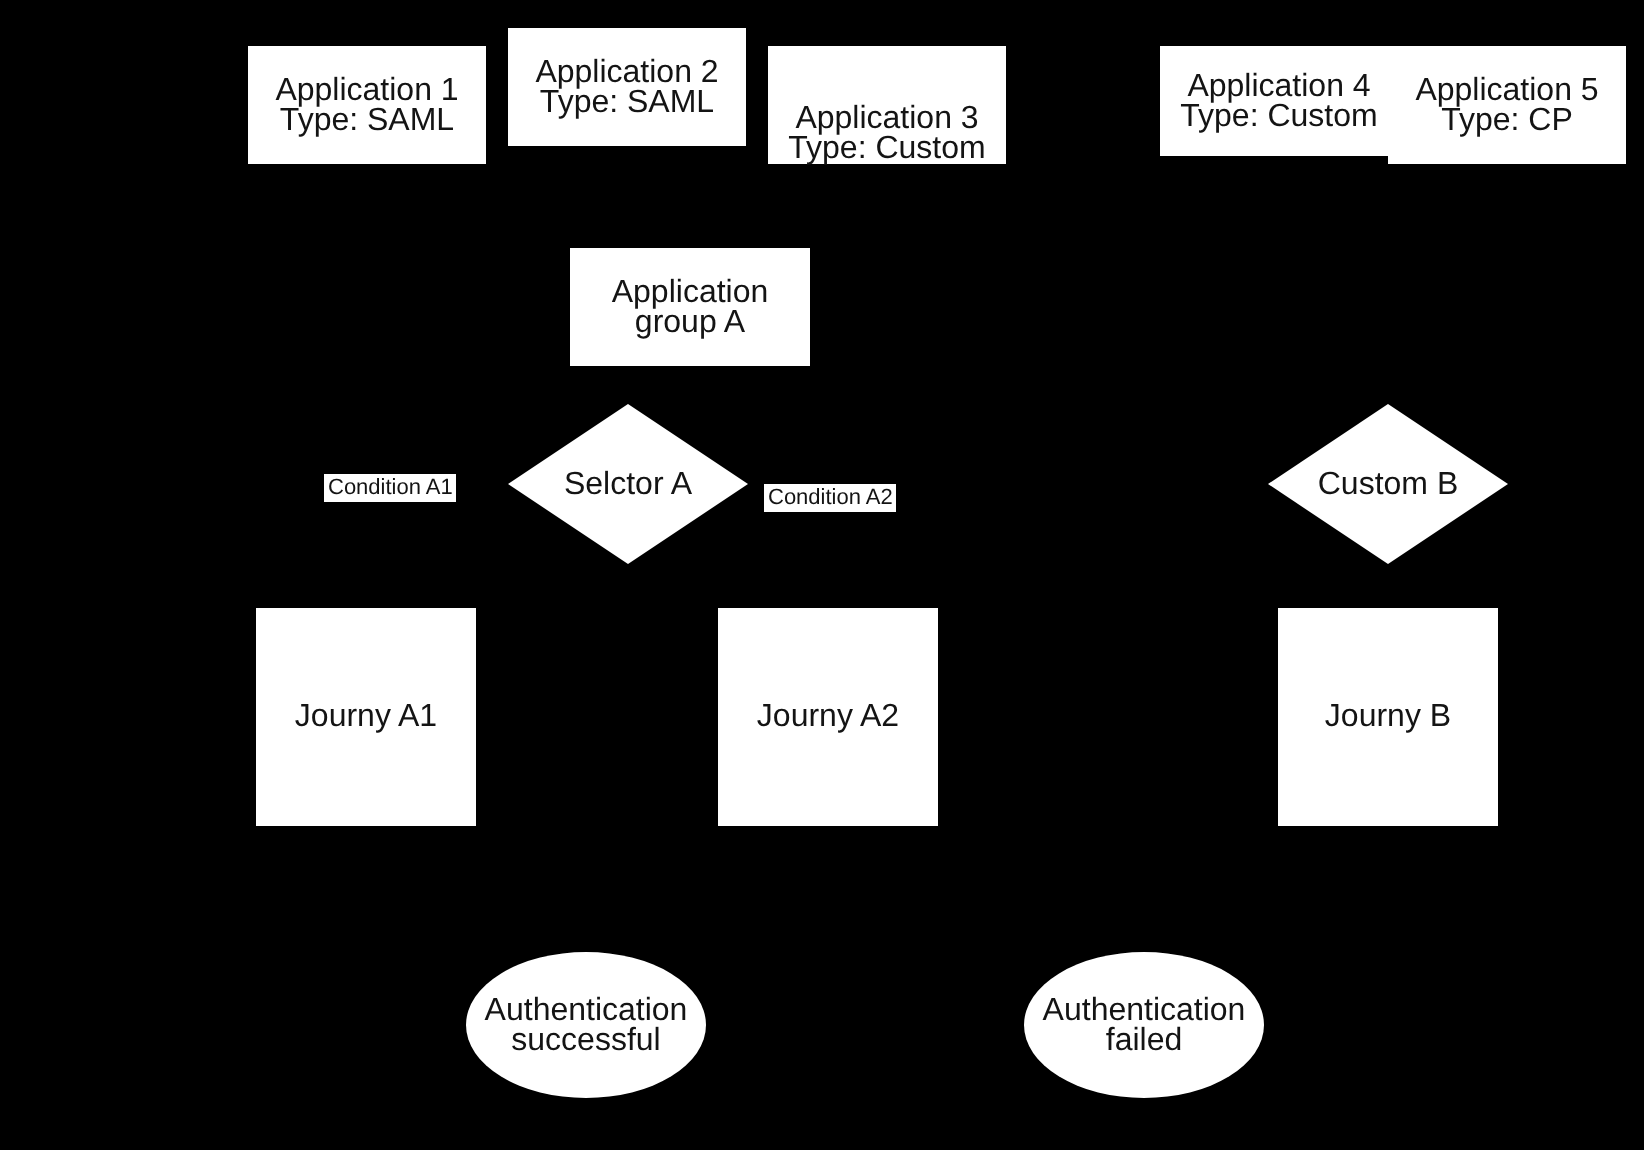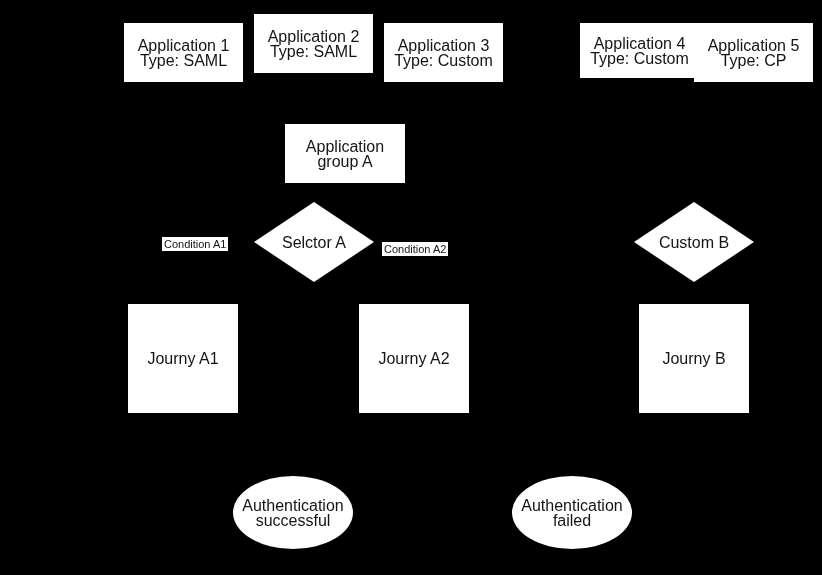--- a/index.html
+++ b/index.html
@@ -33,21 +33,21 @@
     font-size:11px;
     line-height:14px;
     padding:0 2px;
     white-space:nowrap;
   }
   .ellipse{ border-radius:50%; }
 
   
   .app1{left:124px; top:23px; width:119px; height:59px;}
   .app2{left:254px; top:14px; width:119px; height:59px;}
-  .app3{left:384px; top:23px; width:119px; height:59px;}
+  .app3{left:384px; top:23px; width:119px; height:59px;justify-content:flex-end;}
   .app4{left:564px; top:23px; width:119px; height:55px;margin-left:16px;}
   .app5{left:694px; top:23px; width:119px; height:59px;}
 
   
   .groupA{left:253px; top:124px; width:120px; height:59px;margin-left:32px;}
   .groupB{left:633px; top:124px; width:120px; height:59px;}
 
   
   .selA{left:254px; top:202px; width:120px; height:80px;}
   .selB{left:634px; top:202px; width:120px; height:80px;}

